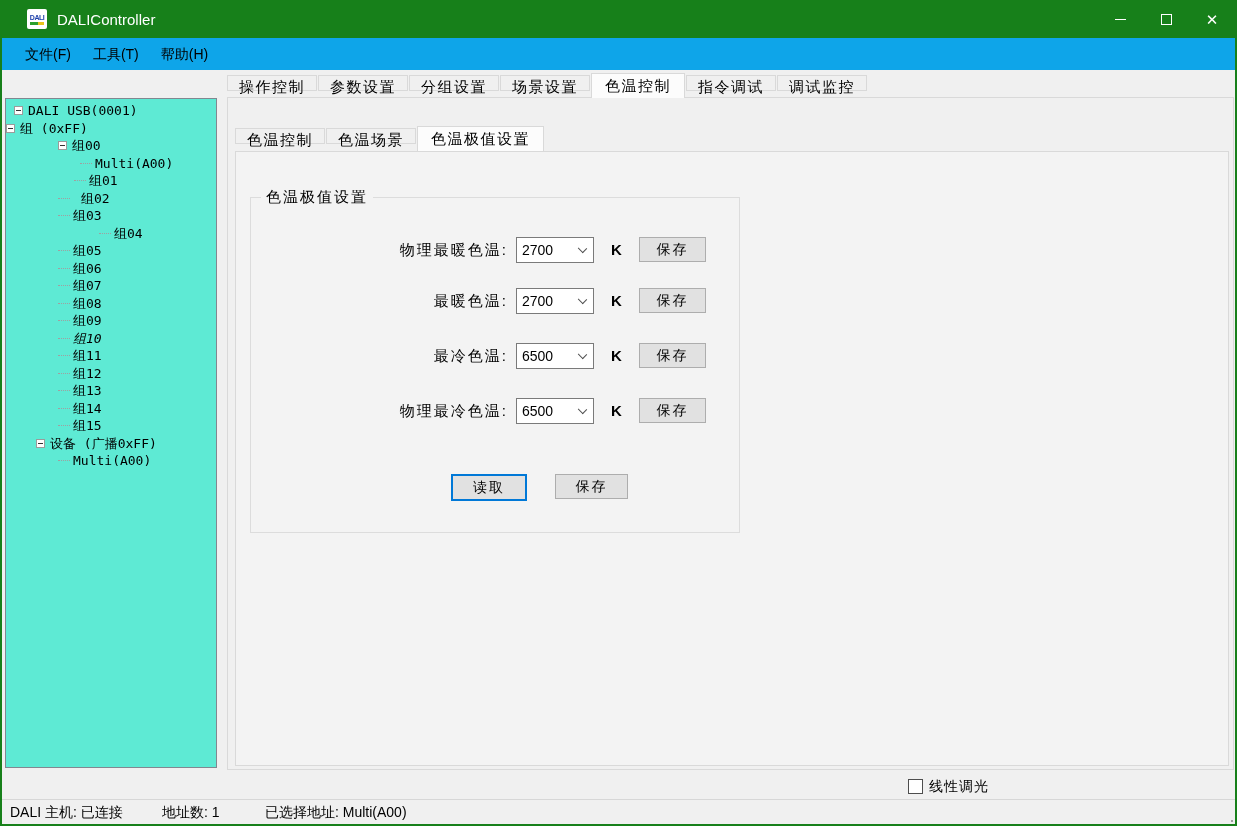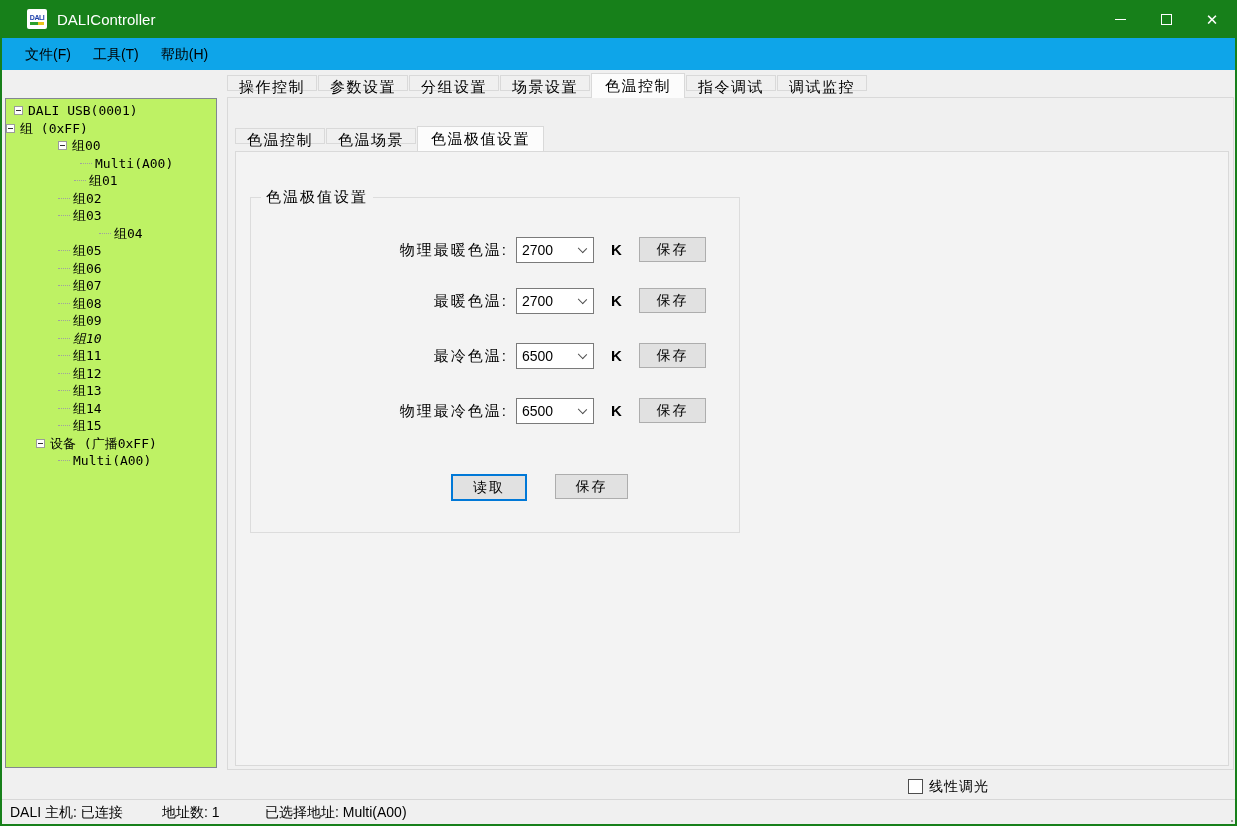--- a/index.html
+++ b/index.html
@@ -19,21 +19,21 @@
   .win-title { color:#fff; font-size:15px; margin-left:10px; }
   .win-btns { position:absolute; right:0; top:0; height:38px; display:flex; }
   .win-btn { width:46px; height:38px; display:flex; align-items:center; justify-content:center; }
   .glyph-min { width:11px; height:1px; background:#fff; }
   .glyph-max { width:11px; height:11px; border:1px solid #fff; }
   .glyph-close { color:#fff; font-size:15px; line-height:15px; }
   
   .menubar { position:absolute; left:0; top:38px; right:0; height:32px; background:#0ea5e9; display:flex; align-items:center; padding-left:12px; }
   .menu-item { font-size:14px; padding:0 11px; line-height:32px; cursor:default; }
   
-  .tree-panel { position:absolute; left:3px; top:98px; width:212px; height:670px; background:#bef264; border:1px solid #828790; padding-top:3px; overflow:hidden; }
+  .tree-panel { position:absolute; left:3px; top:98px; width:212px; height:670px; background:#5eead4; border:1px solid #828790; padding-top:3px; overflow:hidden; }
   .tree-row { display:flex; align-items:center; height:17.5px; font-family:"DejaVu Sans Mono","Liberation Mono",monospace; font-size:13px; white-space:nowrap; }
   .expandbox { width:9px; height:9px; border:1px solid #9b9b9b; background:#fff; position:relative; margin-right:5px; flex:none; }
   .expandbox .minus { position:absolute; left:1px; right:1px; top:3px; height:1px; background:#333; }
   .stub { width:12px; height:1px; border-top:1px dotted #a0a0a0; margin-right:3px; flex:none; }
   .tree-label { line-height:17px; }
   
   .tabstrip { position:absolute; left:225px; top:75px; display:flex; z-index:3; }
   .tab { height:16px; line-height:21px; padding:0 11px; font-size:15px; letter-spacing:1.5px;
     background:#f0f0f0; border:1px solid #d9d9d9; margin-right:1px; cursor:default; }
   .tab.active { height:25px; line-height:24px; margin-top:-2px; background:#fcfcfc; border-bottom:none; padding:0 13px; }
@@ -113,21 +113,21 @@
         <span class="tree-label">组00</span>
       </div>
       <div class="tree-row" style="padding-left: 74px;">
         <span class="stub"></span>
         <span class="tree-label">Multi(A00)</span>
       </div>
       <div class="tree-row" style="padding-left: 68px;">
         <span class="stub"></span>
         <span class="tree-label">组01</span>
       </div>
-      <div class="tree-row" style="padding-left: 52px;">
+      <div class="tree-row" style="padding-left: 52px; gap: 8px;">
         <span class="stub"></span>
         <span class="tree-label">组02</span>
       </div>
       <div class="tree-row" style="padding-left: 52px;">
         <span class="stub"></span>
         <span class="tree-label">组03</span>
       </div>
       <div class="tree-row" style="padding-left: 52px; margin-left: 41px;">
         <span class="stub"></span>
         <span class="tree-label">组04</span>

